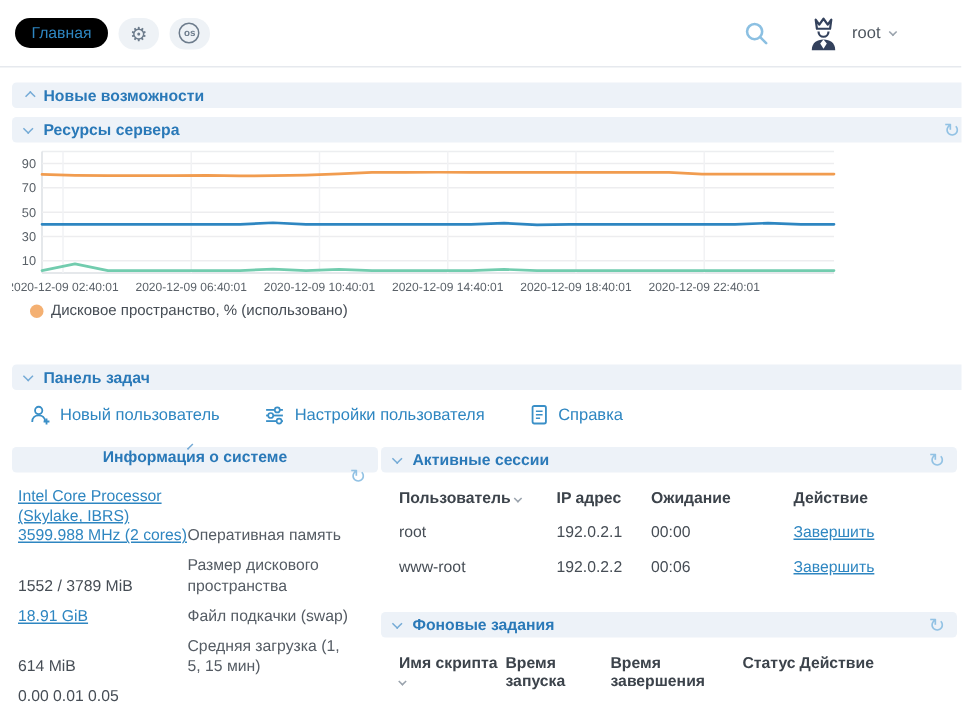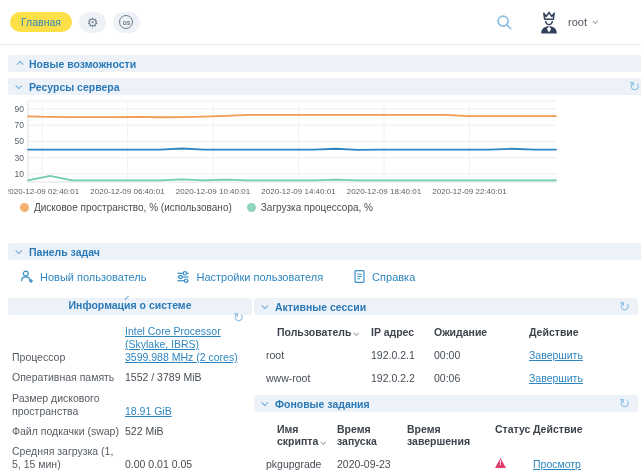--- a/index.html
+++ b/index.html
@@ -1,21 +1,21 @@
 <!DOCTYPE html>
 <html><head>
 <meta charset="utf-8">
 <style>
   * { box-sizing: border-box; margin: 0; padding: 0; }
   html,body { width:641px; height:470px; overflow:hidden; background:#fff;
     font-family:"Liberation Sans","DejaVu Sans",sans-serif; font-size:11px; color:#4d555e; }
 
   
   .topbar { height:45px; border-bottom:1px solid #e6e9ee; display:flex; align-items:center; padding:0 36px 0 10px; }
-  .tab-pill { background:#fde047; color:#2e86c1; border-radius:12px; padding:4px 11px; font-size:10.5px; cursor:pointer; }
+  .tab-pill { background:#000000; color:#2e86c1; border-radius:12px; padding:4px 11px; font-size:10.5px; cursor:pointer; }
   .icon-pill { background:#eef2f6; border-radius:12px; height:21px; min-width:27px; display:flex; align-items:center; justify-content:center; margin-left:7px; cursor:pointer; }
   .gear-glyph { color:#6d7c8c; font-size:13px; line-height:1; }
   .os-circle { width:14px; height:14px; border:1.3px solid #6d7c8c; border-radius:50%; color:#6d7c8c;
     font-size:6.5px; font-weight:bold; display:flex; align-items:center; justify-content:center; }
   .spacer { flex:1; }
   .search-btn { margin-right:22px; cursor:pointer; display:flex; }
   .user-menu { display:flex; align-items:center; gap:6px; cursor:pointer; }
   .user-name { color:#4d555e; font-size:11px; }
 
   
@@ -54,22 +54,22 @@
   .sysinfo .lbl { color:#555c64; padding-right:6px; line-height:1.25; }
   .sysinfo .val { color:#464d55; line-height:1.25; }
   a.lnk, .lnk { color:#2e86c1; text-decoration:underline; cursor:pointer; }
 
   
   .tbl-row { display:grid; align-items:start; font-size:10.5px; padding-left:12px; }
   .sess-cols { grid-template-columns:105px 63px 95px 1fr; }
   .bg-cols { grid-template-columns:71px 70px 88px 38px 1fr; }
   .tbl-head { font-weight:bold; color:#3c434b; margin-top:11px; }
   .tbl-data { margin-top:11px; color:#464d55; }
-  .sortable { cursor:pointer;margin-left:11px; }
-  .bar-bg { margin-top:11px;justify-content:center; }
+  .sortable { cursor:pointer; }
+  .bar-bg { margin-top:24px;justify-content:center; }
   .warn { width:11px; height:10px; background:#e23d6d; clip-path:polygon(50% 0,100% 100%,0 100%);
     position:relative; display:inline-block; }
   .warn::after { content:"!"; position:absolute; left:0; right:0; top:1px; text-align:center;
     color:#fff; font-size:7px; font-weight:bold; }
 </style>
 </head>
 <body>
 
 <div class="topbar">
   <div class="tab-pill">Главная</div>
@@ -140,24 +140,20 @@
       <polyline points="20,18.299999999999997 42,18.867777777777775 64,19.111111111111114 86,19.111111111111114 108,19.111111111111114 130,18.948888888888888 152,19.27333333333334 174,19.111111111111114 196,18.70555555555555 218,17.894444444444446 240,16.921111111111102 262,16.921111111111102 284,16.840000000000003 306,16.921111111111102 328,16.921111111111102 350,16.921111111111102 372,16.921111111111102 394,16.921111111111102 416,16.921111111111102 438,16.921111111111102 460,18.056666666666672 482,18.056666666666672 504,18.056666666666672 526,18.056666666666672 548,18.056666666666672" fill="none" stroke="#f19c4f" stroke-width="1.8" stroke-linejoin="round" stroke-linecap="round"></polyline>
       <polyline points="20,51.55555555555556 42,51.55555555555556 64,51.55555555555556 86,51.55555555555556 108,51.55555555555556 130,51.55555555555556 152,51.55555555555556 174,50.501111111111115 196,51.55555555555556 218,51.55555555555556 240,51.55555555555556 262,51.55555555555556 284,51.55555555555556 306,51.55555555555556 328,50.74444444444445 350,51.96111111111111 372,51.55555555555556 394,51.55555555555556 416,51.55555555555556 438,51.55555555555556 460,51.55555555555556 482,51.55555555555556 504,50.74444444444445 526,51.55555555555556 548,51.55555555555556" fill="none" stroke="#2e86c1" stroke-width="1.8" stroke-linejoin="round" stroke-linecap="round"></polyline>
       <polyline points="20,82.37777777777778 42,77.91666666666667 64,82.37777777777778 86,82.37777777777778 108,82.37777777777778 130,82.37777777777778 152,82.37777777777778 174,81.40444444444445 196,82.37777777777778 218,81.56666666666666 240,82.37777777777778 262,82.37777777777778 284,82.37777777777778 306,82.37777777777778 328,81.56666666666666 350,82.37777777777778 372,82.37777777777778 394,82.37777777777778 416,82.37777777777778 438,82.37777777777778 460,82.37777777777778 482,82.37777777777778 504,82.37777777777778 526,82.37777777777778 548,82.37777777777778" fill="none" stroke="#72ccae" stroke-width="1.8" stroke-linejoin="round" stroke-linecap="round"></polyline>
     </svg>
 
   <div class="legend">
     <div class="legend-item">
       <span class="legend-dot" style="background: rgb(241, 156, 79);"></span>
       <span>Дисковое пространство, % (использовано)</span>
     </div>
-    <div class="legend-item">
-      <span class="legend-dot" style="background: rgb(114, 204, 174);"></span>
-      <span>Загрузка процессора, %</span>
-    </div>
   </div>
 
   <div class="section-bar bar-tasks">
     <span class="chev down"></span>
     <span>Панель задач</span>
   </div>
 
   <div class="task-links">
     <div class="task-link">
       <svg width="14" height="15" viewBox="0 0 15 15">
@@ -192,28 +188,27 @@
 
   <div class="cols">
 
     <div class="col-left">
       <div class="section-bar">
         <span class="chev down"></span>
         <span>Информация о системе</span>
         <span class="refresh">↻</span>
       </div>
       <div class="sysinfo">
-        <div class="lbl">Процессор</div>
         <div class="val"><span class="lnk">Intel Core Processor (Skylake, IBRS) 3599.988 MHz (2 cores)</span></div>
         <div class="lbl">Оперативная память</div>
         <div class="val">1552 / 3789 MiB</div>
         <div class="lbl">Размер дискового пространства</div>
         <div class="val"><span class="lnk">18.91 GiB</span></div>
         <div class="lbl">Файл подкачки (swap)</div>
-        <div class="val">522 MiB</div>
+        <div class="val">614 MiB</div>
         <div class="lbl">Средняя загрузка (1, 5, 15 мин)</div>
         <div class="val">0.00 0.01 0.05</div>
       </div>
     </div>
 
     <div class="col-right">
       <div class="section-bar">
         <span class="chev down"></span>
         <span>Активные сессии</span>
         <span class="refresh">↻</span>

